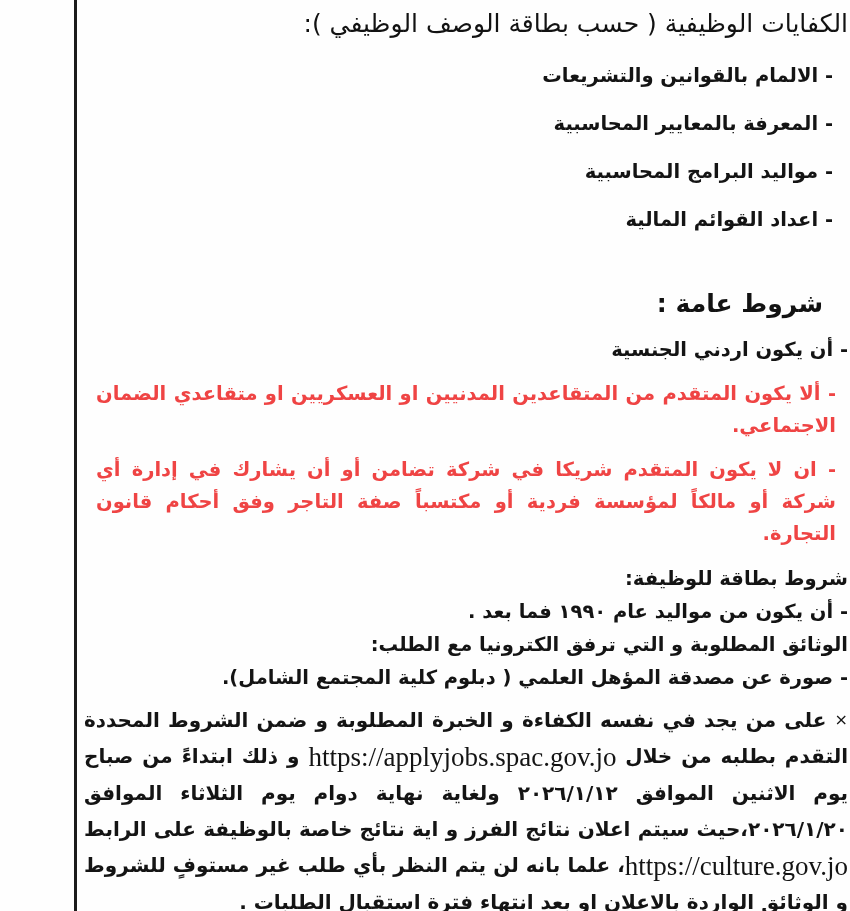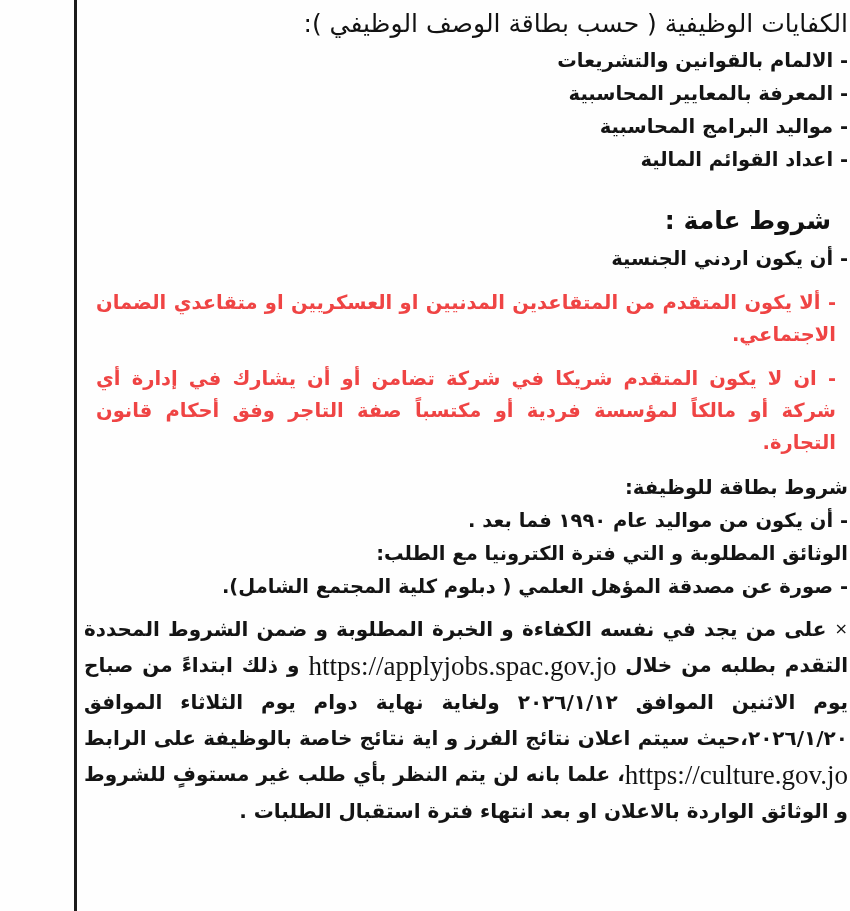--- a/index.html
+++ b/index.html
@@ -50,30 +50,30 @@
     letter-spacing: 0px;
     margin: 0;
     padding: 4px 2px 0 0;
     color: #121212;
     white-space: nowrap;
   }
   .heading-2 {
     font-weight: 700;
     font-size: 25px;
     line-height: 42px;
-    margin: 0;
+    margin: 8px;
     padding: 10px 19px 0 0;
     color: #121212;
   }
 
   .bullet-line {
     font-weight: 700;
     font-size: 19.5px;
     line-height: 33px;
-    margin: 0;
+    margin: 15px;
     padding: 0 2px 0 0;
     color: #141414;
     white-space: nowrap;
   }
 
   .para {
     font-weight: 700;
     font-size: 19.5px;
     line-height: 32px;
     margin: 12px;
@@ -151,21 +151,21 @@
     <p class="plain-line">- أن يكون اردني الجنسية</p>
 
     <p class="para">- ألا يكون المتقدم من المتقاعدين المدنيين او العسكريين او متقاعدي الضمان الاجتماعي.</p>
 
     <p class="para">- ان لا يكون المتقدم شريكا في شركة تضامن أو أن يشارك في إدارة أي شركة أو مالكاً لمؤسسة فردية أو مكتسباً صفة التاجر وفق أحكام قانون التجارة.</p>
 
     <p class="plain-line">شروط بطاقة للوظيفة:</p>
 
     <p class="plain-line">- أن يكون من مواليد عام ١٩٩٠ فما بعد .</p>
 
-    <p class="plain-line">الوثائق المطلوبة و التي فترة الكترونيا مع الطلب:</p>
+    <p class="plain-line">الوثائق المطلوبة و التي ترفق الكترونيا مع الطلب:</p>
 
     <p class="plain-line">- صورة عن مصدقة المؤهل العلمي ( دبلوم كلية المجتمع الشامل).</p>
 
     <div class="spacer-sm"></div>
 
     <p class="x-para"><span class="x-mark">×</span> <span>على من يجد في نفسه الكفاءة و الخبرة المطلوبة و ضمن الشروط المحددة التقدم بطلبه من خلال</span> <span class="url">https://applyjobs.spac.gov.jo</span> <span>و ذلك ابتداءً من صباح يوم الاثنين الموافق</span> <span class="num">٢٠٢٦/١/١٢</span> <span>ولغاية نهاية دوام يوم الثلاثاء الموافق</span> <span class="num">٢٠٢٦/١/٢٠</span><span>،حيث سيتم اعلان نتائج الفرز و اية نتائج خاصة بالوظيفة على الرابط</span> <span class="url">https://culture.gov.jo</span><span>، علما بانه لن يتم النظر بأي طلب غير مستوفٍ للشروط و الوثائق الواردة بالاعلان او بعد انتهاء فترة استقبال الطلبات .</span></p>
 
 
   </div>
 </div>

